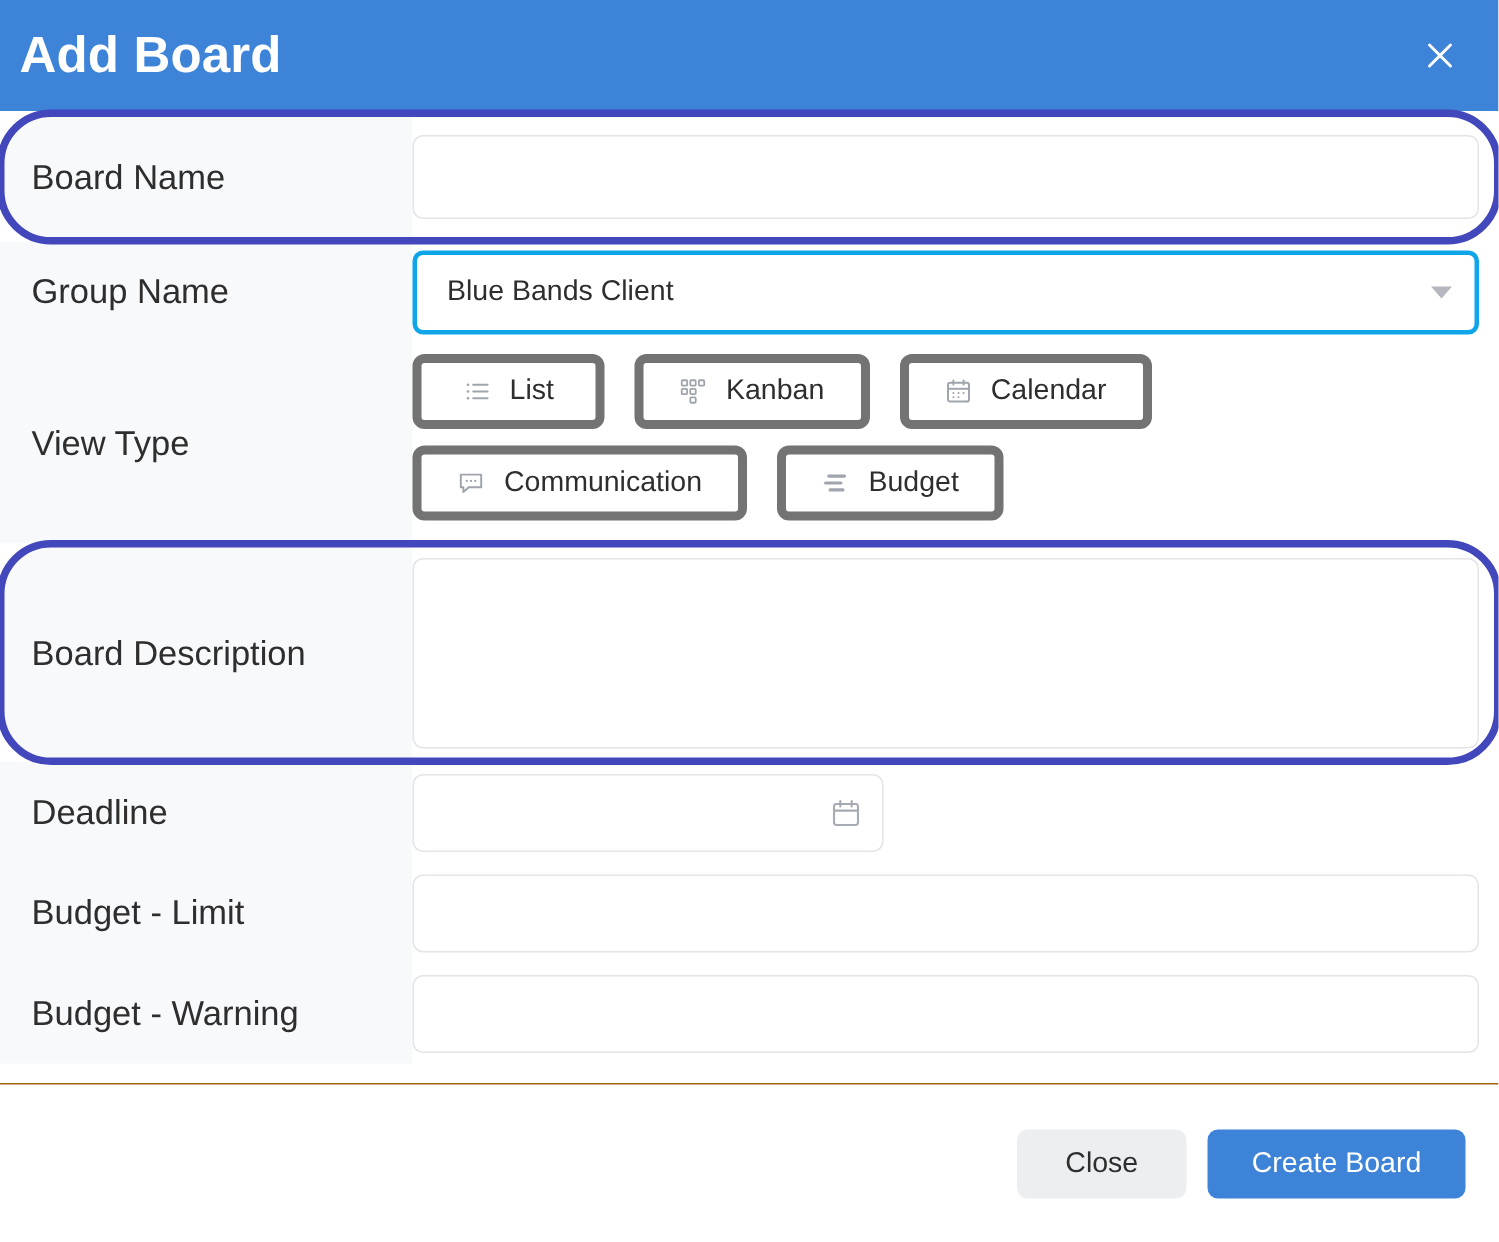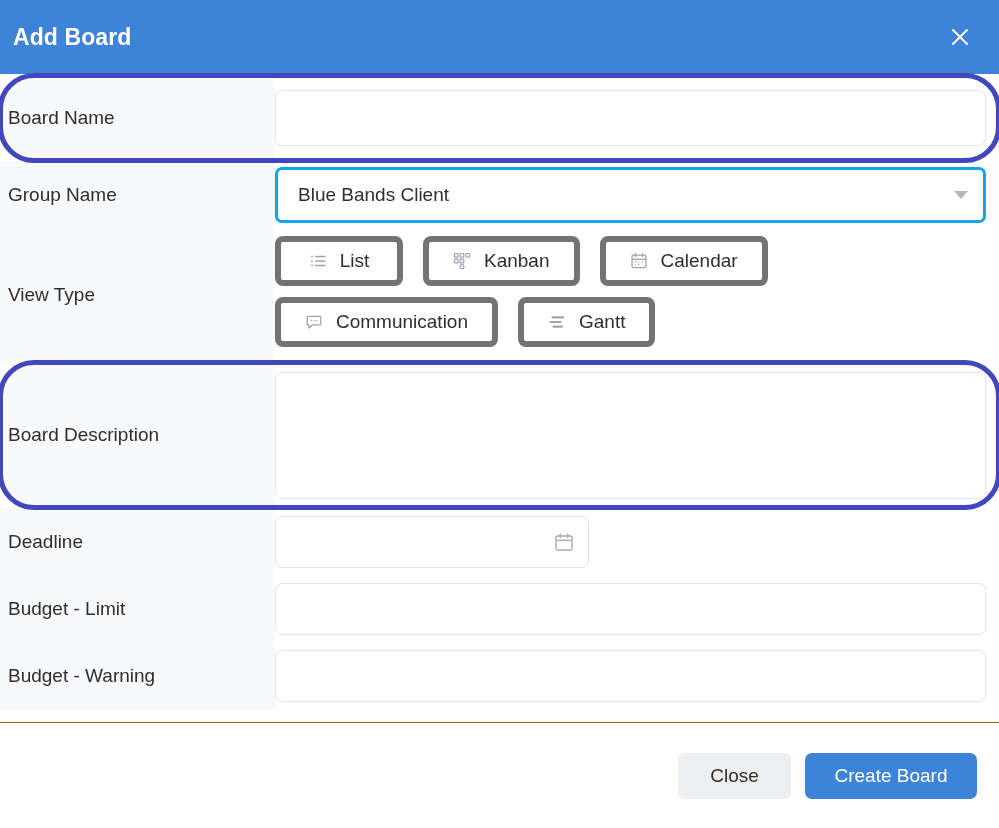--- a/index.html
+++ b/index.html
@@ -25,21 +25,21 @@
     height: 74px;
     min-height: 74px;
     background: #3d83d8;
     display: flex;
     align-items: center;
     justify-content: space-between;
     padding: 0 22px 0 13px;
   }
   .dialog-title {
     color: #ffffff;
-    font-size: 23px;
+    font-size: 34px;
     font-weight: bold;
     letter-spacing: 0.1px;
   }
   .close-btn {
     width: 34px;
     height: 34px;
     display: flex;
     align-items: center;
     justify-content: center;
     cursor: pointer;
@@ -59,23 +59,23 @@
     align-items: stretch;
     position: relative;
     background: #ffffff;
   }
   .row-label {
     width: 275px;
     min-width: 275px;
     background: #f8f9fb;
     display: flex;
     align-items: center;
-    padding-left: 8px;
-    color: #2e2e2e;
-    font-size: 19px;
+    padding-left: 21px;
+    color: #2e2e2e;
+    font-size: 23px;
   }
   .row-field {
     flex: 1;
     background: #ffffff;
     display: flex;
     align-items: center;
     padding: 0 13px 0 0;
   }
 
   
@@ -320,21 +320,21 @@
           </div>
 
           <div class="chip">
             <span class="chip-icon">
               <svg width="18" height="18" viewBox="0 0 18 18" fill="none" stroke="#9fa4ad" stroke-width="2.1" stroke-linecap="round">
                 <line x1="4.5" y1="4.4" x2="15" y2="4.4"></line>
                 <line x1="2.4" y1="9" x2="12.6" y2="9"></line>
                 <line x1="5.4" y1="13.6" x2="14" y2="13.6"></line>
               </svg>
             </span>
-            <span>Gantt</span>
+            <span>Budget</span>
           </div>
 
         </div>
       </div>
     </div>
 
     <div class="form-row highlighted" style="height:146px;">
       <div class="row-label">Board Description</div>
       <div class="row-field">
         <textarea class="textarea-input" placeholder="" style=""></textarea>

